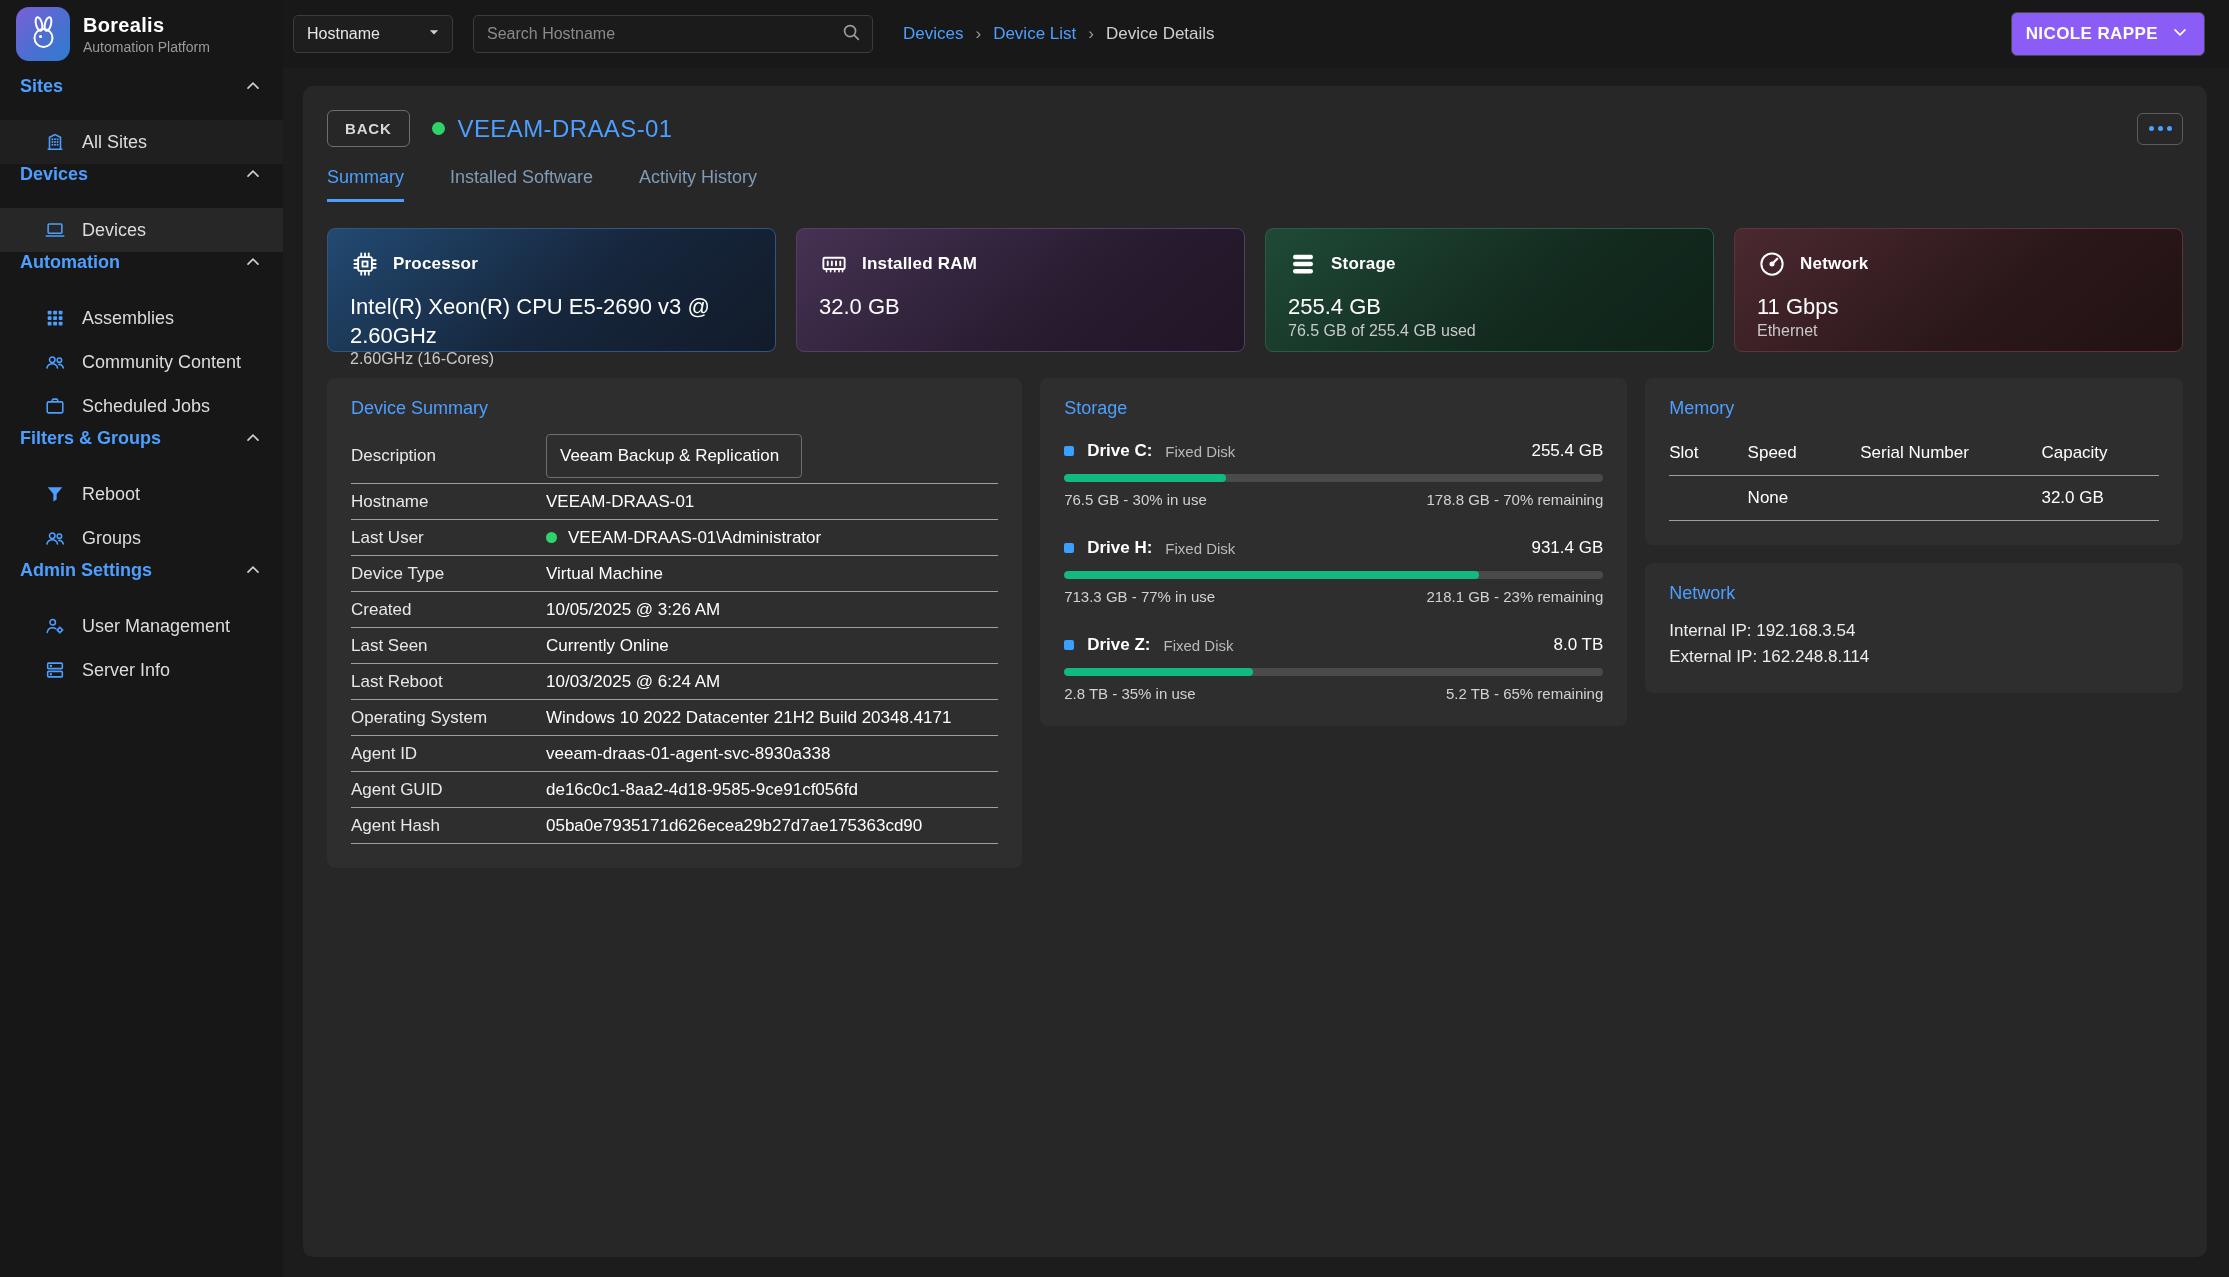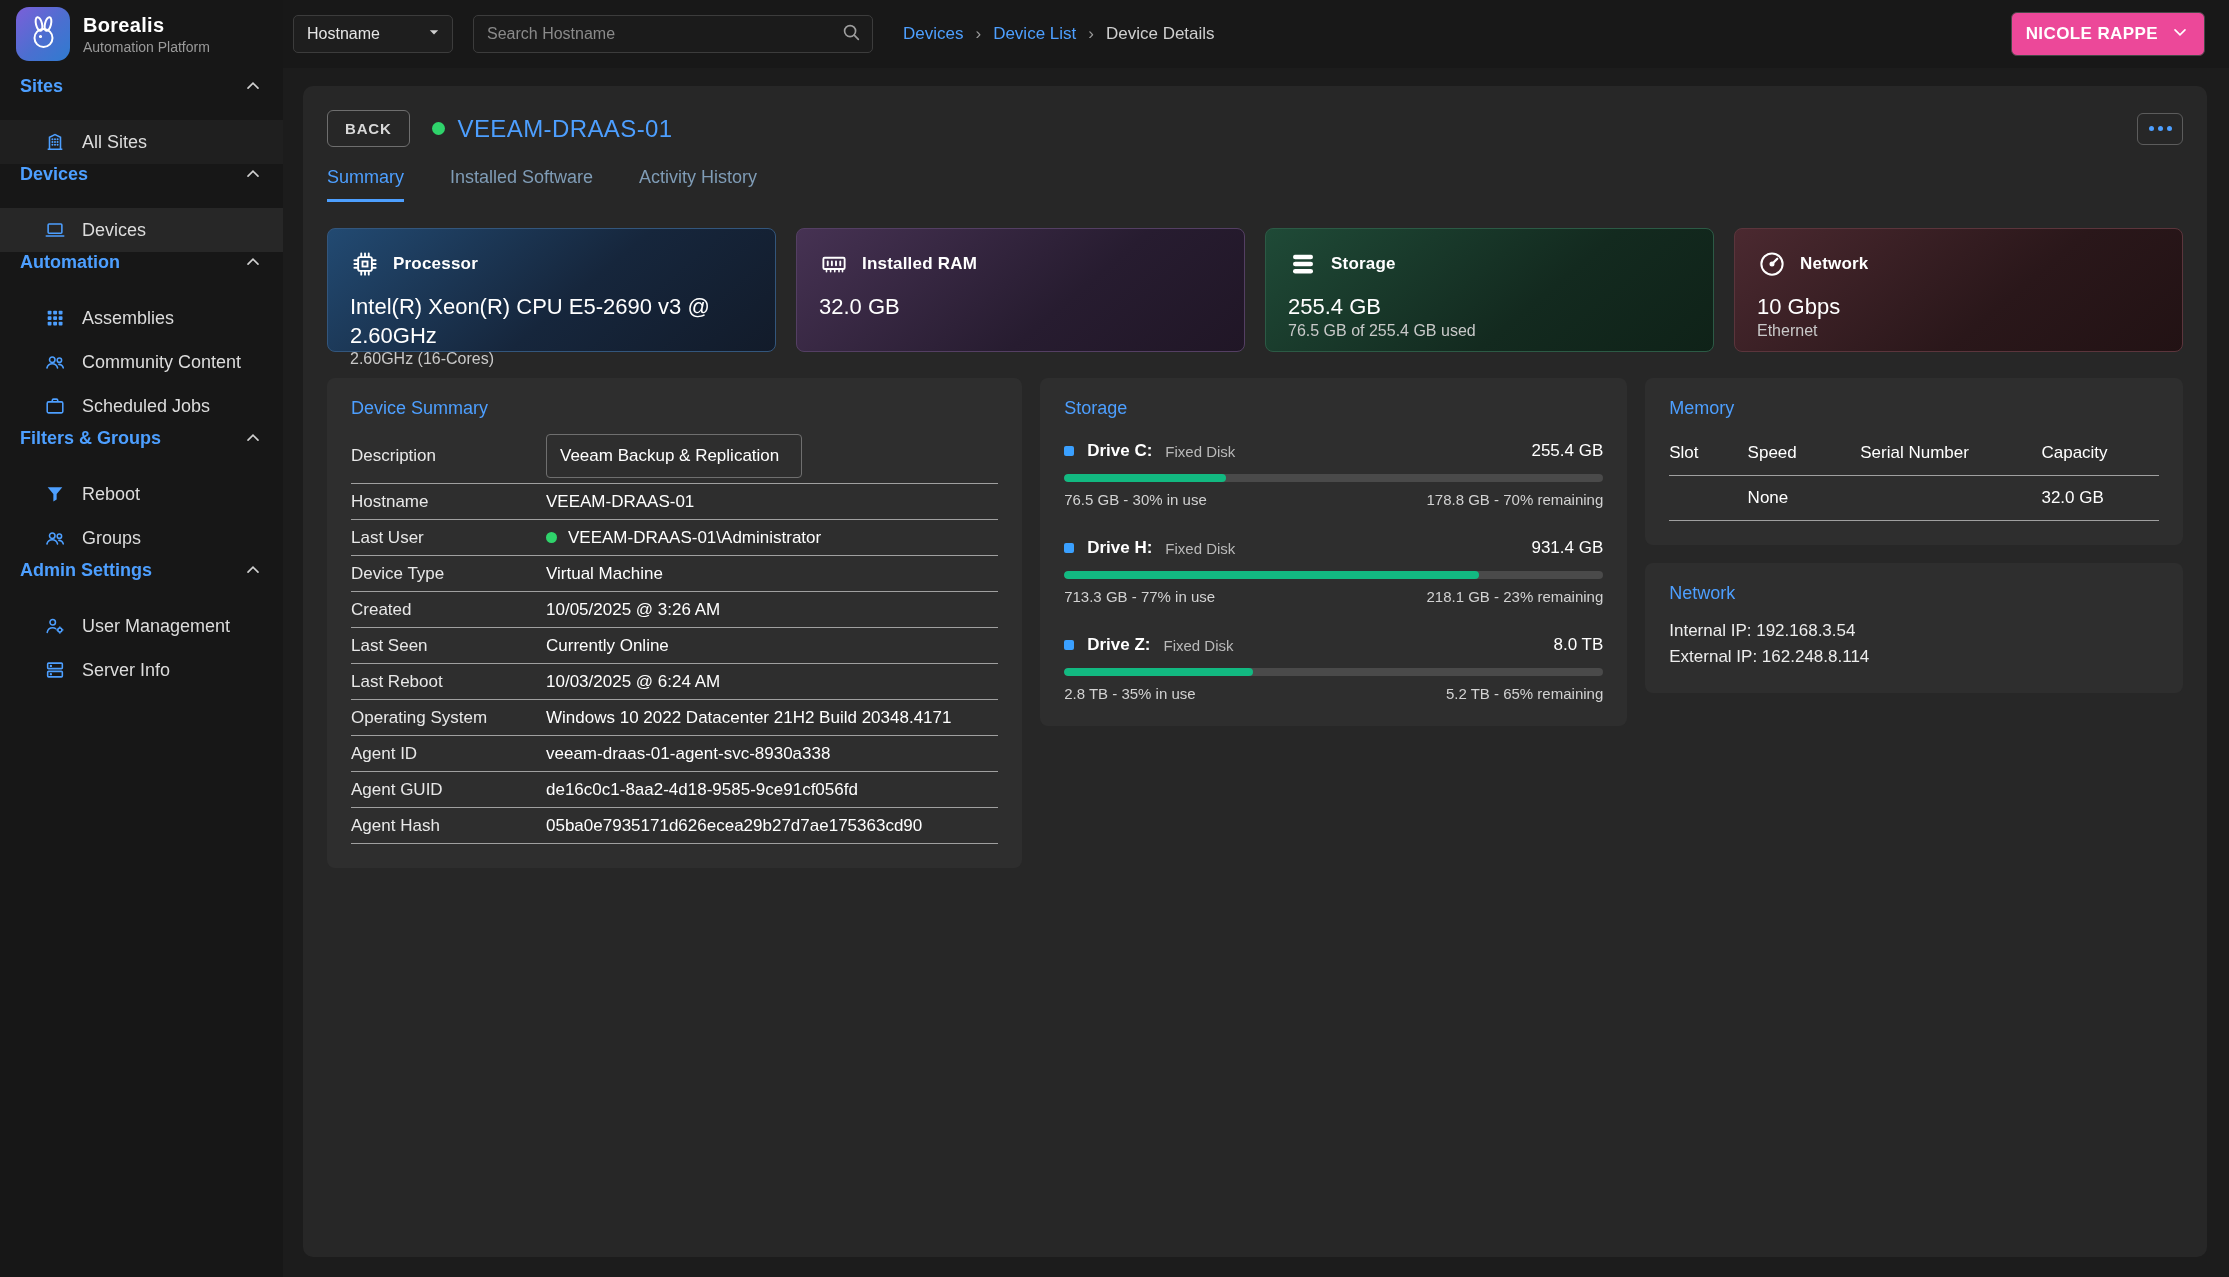--- a/index.html
+++ b/index.html
@@ -25,21 +25,21 @@
   .right { flex:1; display:flex; flex-direction:column; min-width:0; }
   .topbar { height:68px; display:flex; align-items:center; padding:0 24px 0 10px; gap:20px; background:#181818; }
   .select { width:160px; height:38px; border:1px solid #3c3c3c; background:#1e1e1e; border-radius:5px; display:flex; align-items:center; justify-content:space-between; padding:0 8px 0 13px; color:#e6e6e6; font-size:16px; cursor:pointer; }
   .search { width:400px; height:38px; border:1px solid #3c3c3c; background:#1b1b1b; border-radius:5px; display:flex; align-items:center; padding:0 10px 0 13px; }
   .search input { flex:1; background:transparent; border:0; outline:none; color:#e6e6e6; font-size:16px; font-family:"Liberation Sans", sans-serif; }
   .search input::placeholder { color:#8a8a8a; }
   .breadcrumb { display:flex; align-items:center; font-size:17px; margin-left:10px; }
   .breadcrumb .link { color:#4d9fff; cursor:pointer; text-decoration:none; }
   .breadcrumb .sep { color:#9a9a9a; margin:0 12px; font-size:17px; }
   .breadcrumb .current { color:#cfcfcf; }
-  .user-btn { margin-left:auto; height:44px; background:#ec4899; border:1px solid #474747; border-radius:6px; color:#ffffff; font-size:17px; font-weight:bold; letter-spacing:.4px; display:flex; align-items:center; gap:12px; padding:0 14px; cursor:pointer; font-family:"Liberation Sans", sans-serif; }
+  .user-btn { margin-left:auto; height:44px; background:#8b5cf6; border:1px solid #474747; border-radius:6px; color:#ffffff; font-size:17px; font-weight:bold; letter-spacing:.4px; display:flex; align-items:center; gap:12px; padding:0 14px; cursor:pointer; font-family:"Liberation Sans", sans-serif; }
 
   
   .content { flex:1; background:#1c1c1c; padding:18px 22px 20px 20px; overflow:hidden; }
   .panel { background:#272727; border-radius:10px; height:100%; padding:24px 24px; }
 
   .page-head { display:flex; align-items:center; gap:22px; }
   .back-btn { border:1px solid #6e6e6e; background:transparent; border-radius:6px; color:#d8d8d8; font-size:15px; font-weight:bold; letter-spacing:.8px; padding:9px 17px; cursor:pointer; font-family:"Liberation Sans", sans-serif; }
   .device-title { display:flex; align-items:center; gap:13px; }
   .status-dot { width:13px; height:13px; border-radius:50%; background:#2fd36b; }
   .device-name { font-size:24px; color:#4d9fff; letter-spacing:.4px; }
@@ -356,21 +356,21 @@
             <div class="card-head">
               <span class="card-icon">
                   <svg viewBox="0 0 24 24" fill="none" stroke="#ffffff" stroke-width="1.6">
                     <circle cx="12" cy="12" r="8.5"></circle>
                     <path d="M12 12l4.2-4.2" stroke-linecap="round" stroke-width="1.8"></path>
                     <circle cx="12" cy="12" r="1.2" fill="#ffffff"></circle>
                   </svg>
                 </span>
               <span class="card-title">Network</span>
             </div>
-            <div class="card-value">10 Gbps</div>
+            <div class="card-value">11 Gbps</div>
             <div class="card-footer">Ethernet</div>
           </div>
         </div>
 
         <div class="columns">
 
           <div class="panel-card col-ds">
             <div class="panel-title">Device Summary</div>
             <div class="ds-table">
               <div class="ds-row">

